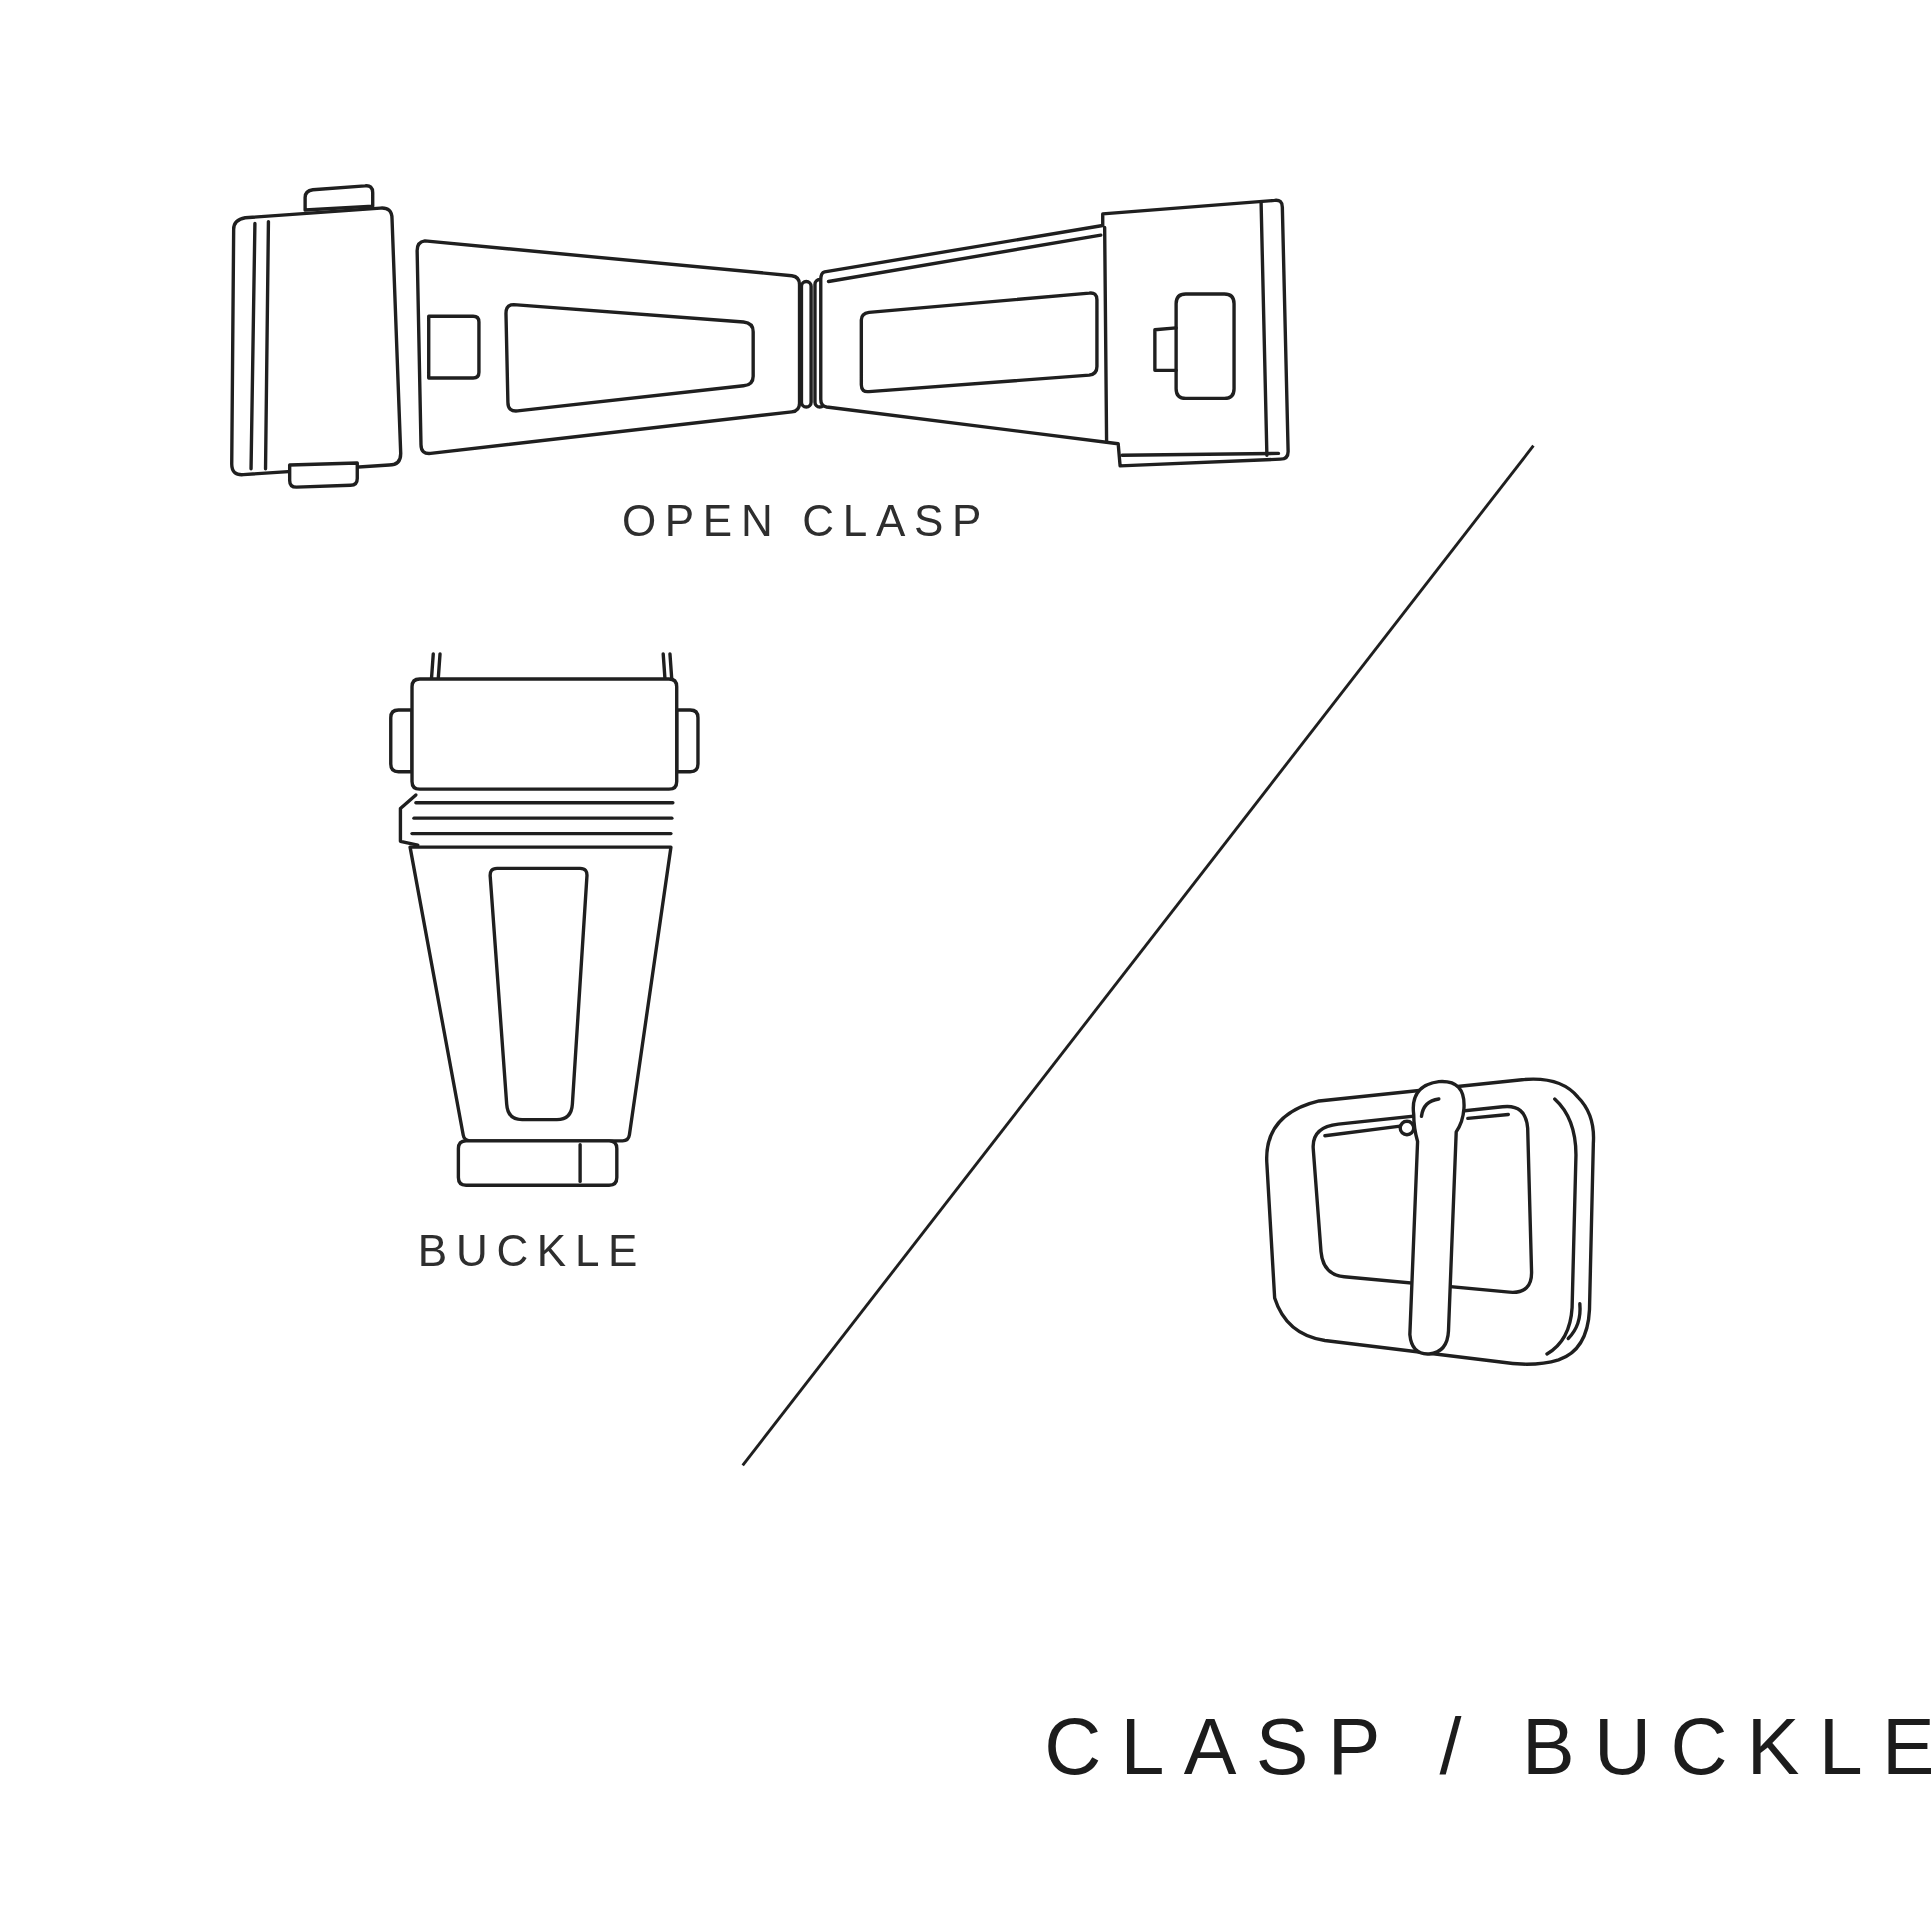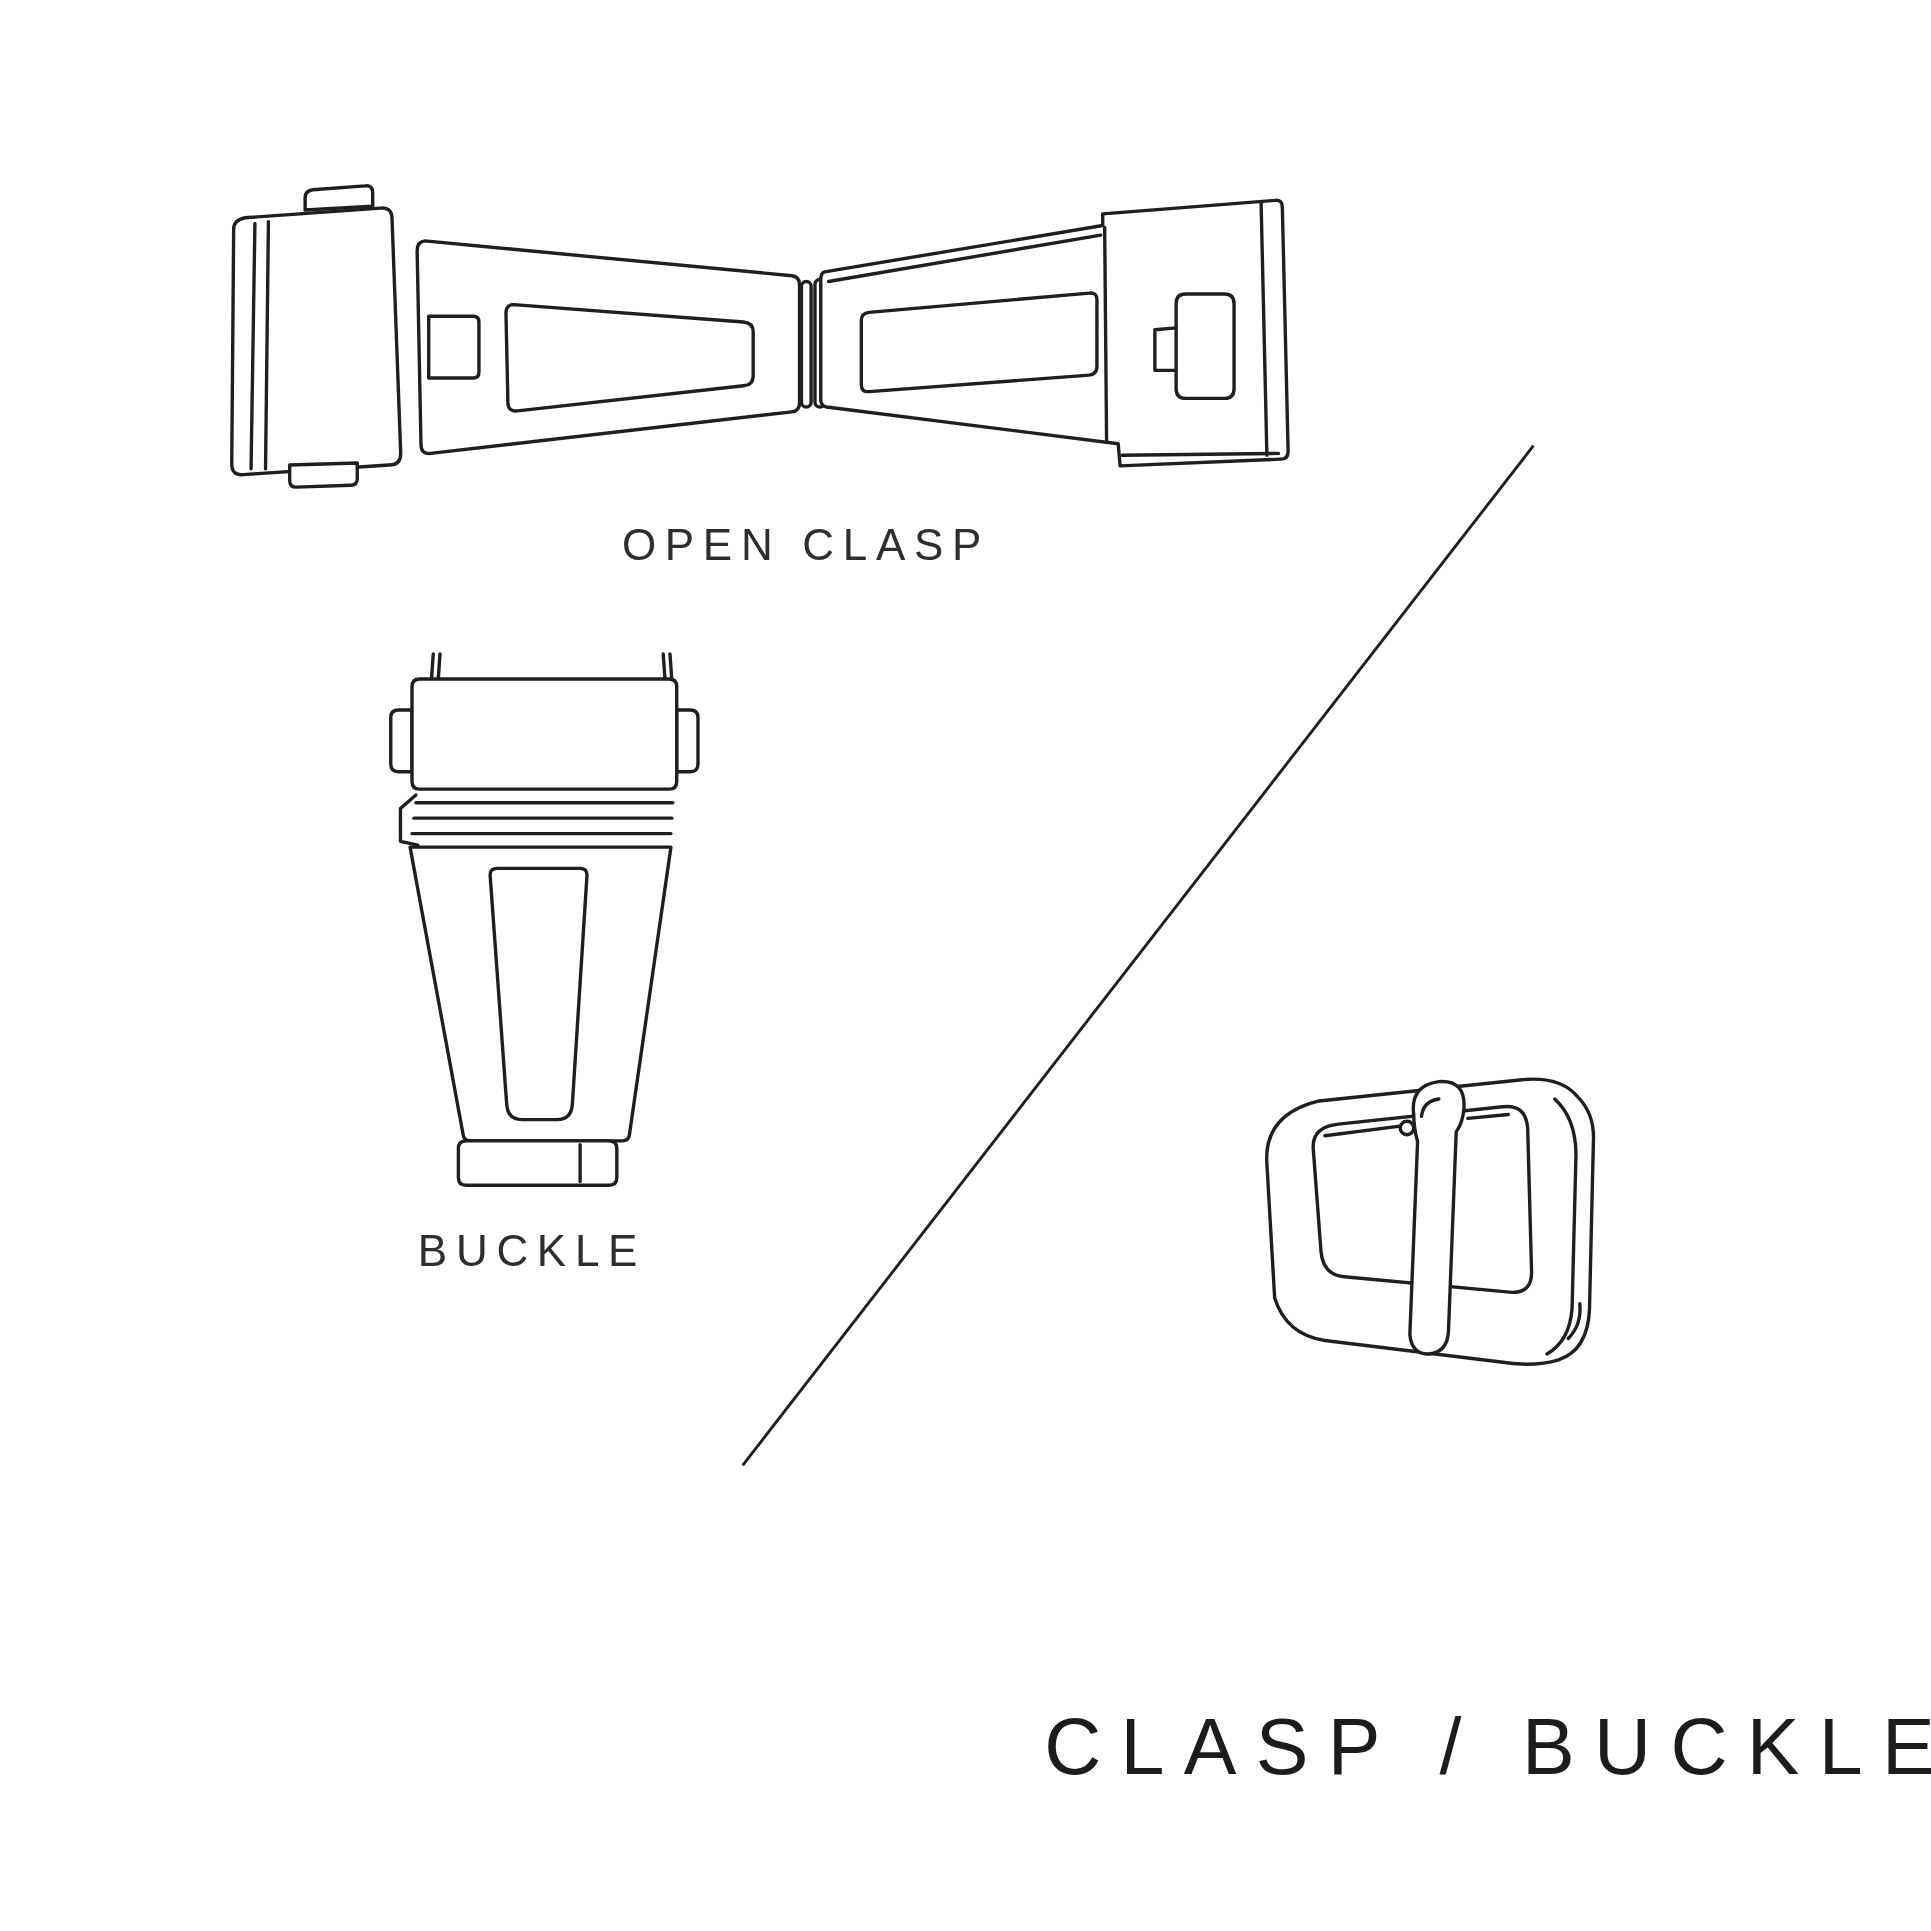--- a/index.html
+++ b/index.html
@@ -24,21 +24,21 @@
   }
   .caption {
     position: absolute;
     transform: translateX(-50%);
     white-space: nowrap;
     font-size: 44px;
     letter-spacing: 8.7px;
     font-weight: 400;
     color: #2e2e2e;
   }
-  #caption-open-clasp { left: 806px; top: 520px; }
+  #caption-open-clasp { left: 806px; top: 496px; }
   #caption-closed     { left: 532px; top: 1226px; }
   .page-title {
     position: absolute;
     left: 0;
     top: 1701px;
     width: 100%;
     text-align: right;
     font-size: 79px;
     letter-spacing: 19.3px;
     font-weight: 500;

